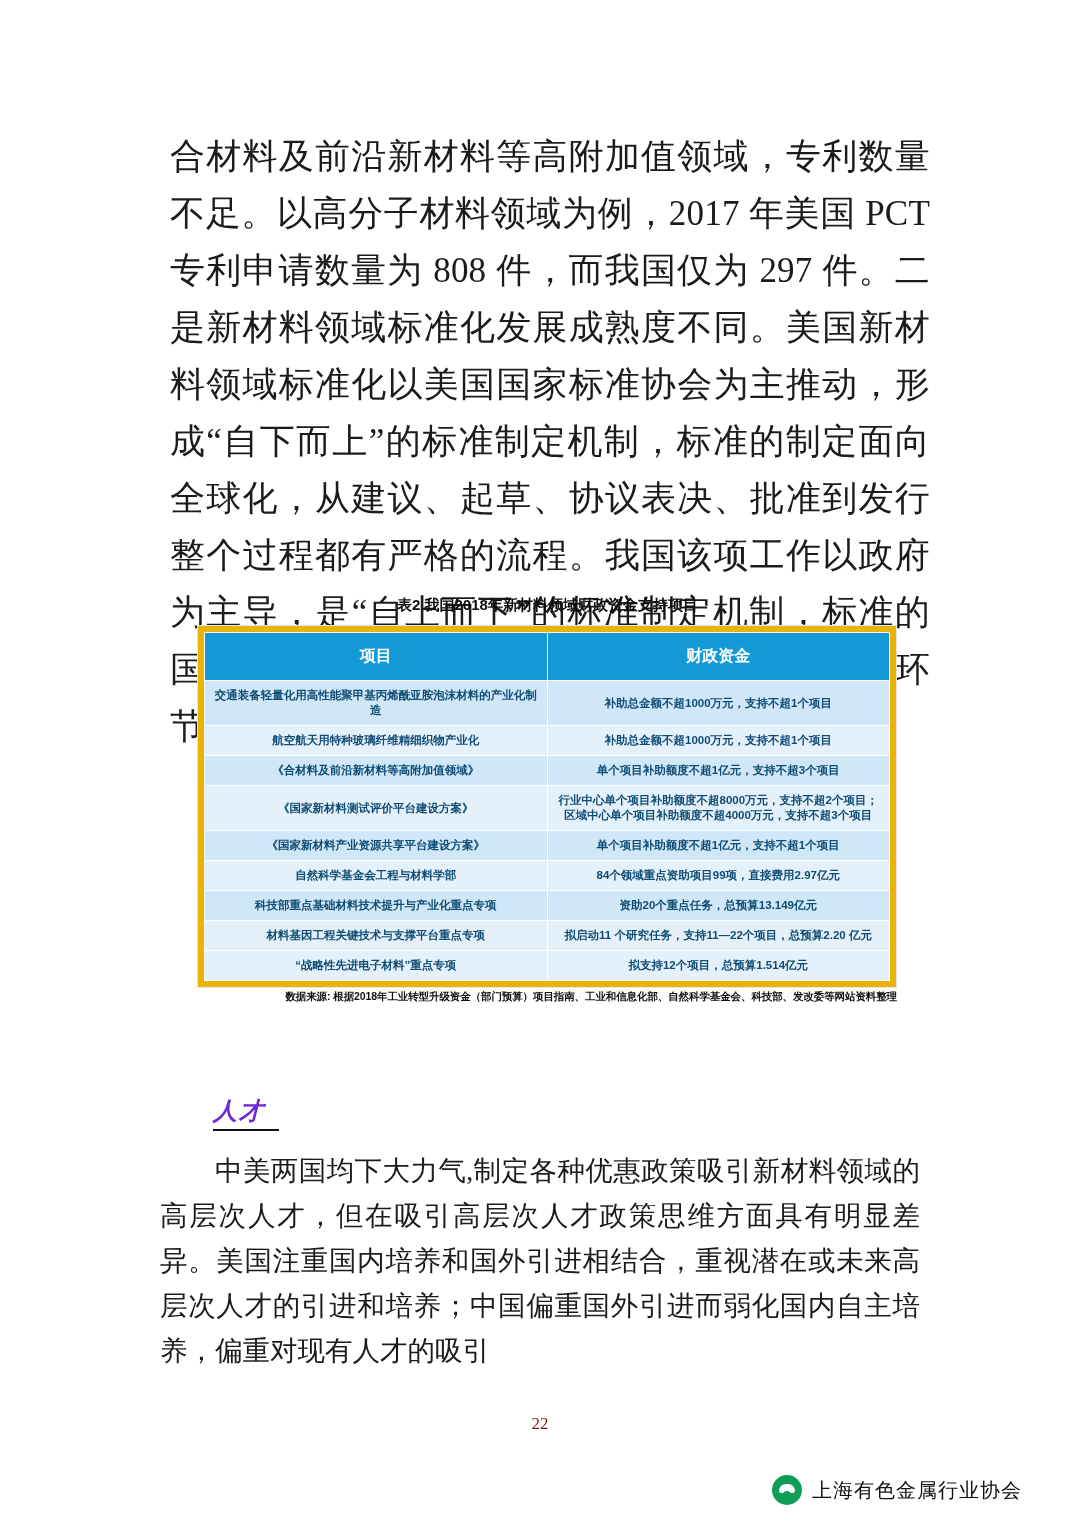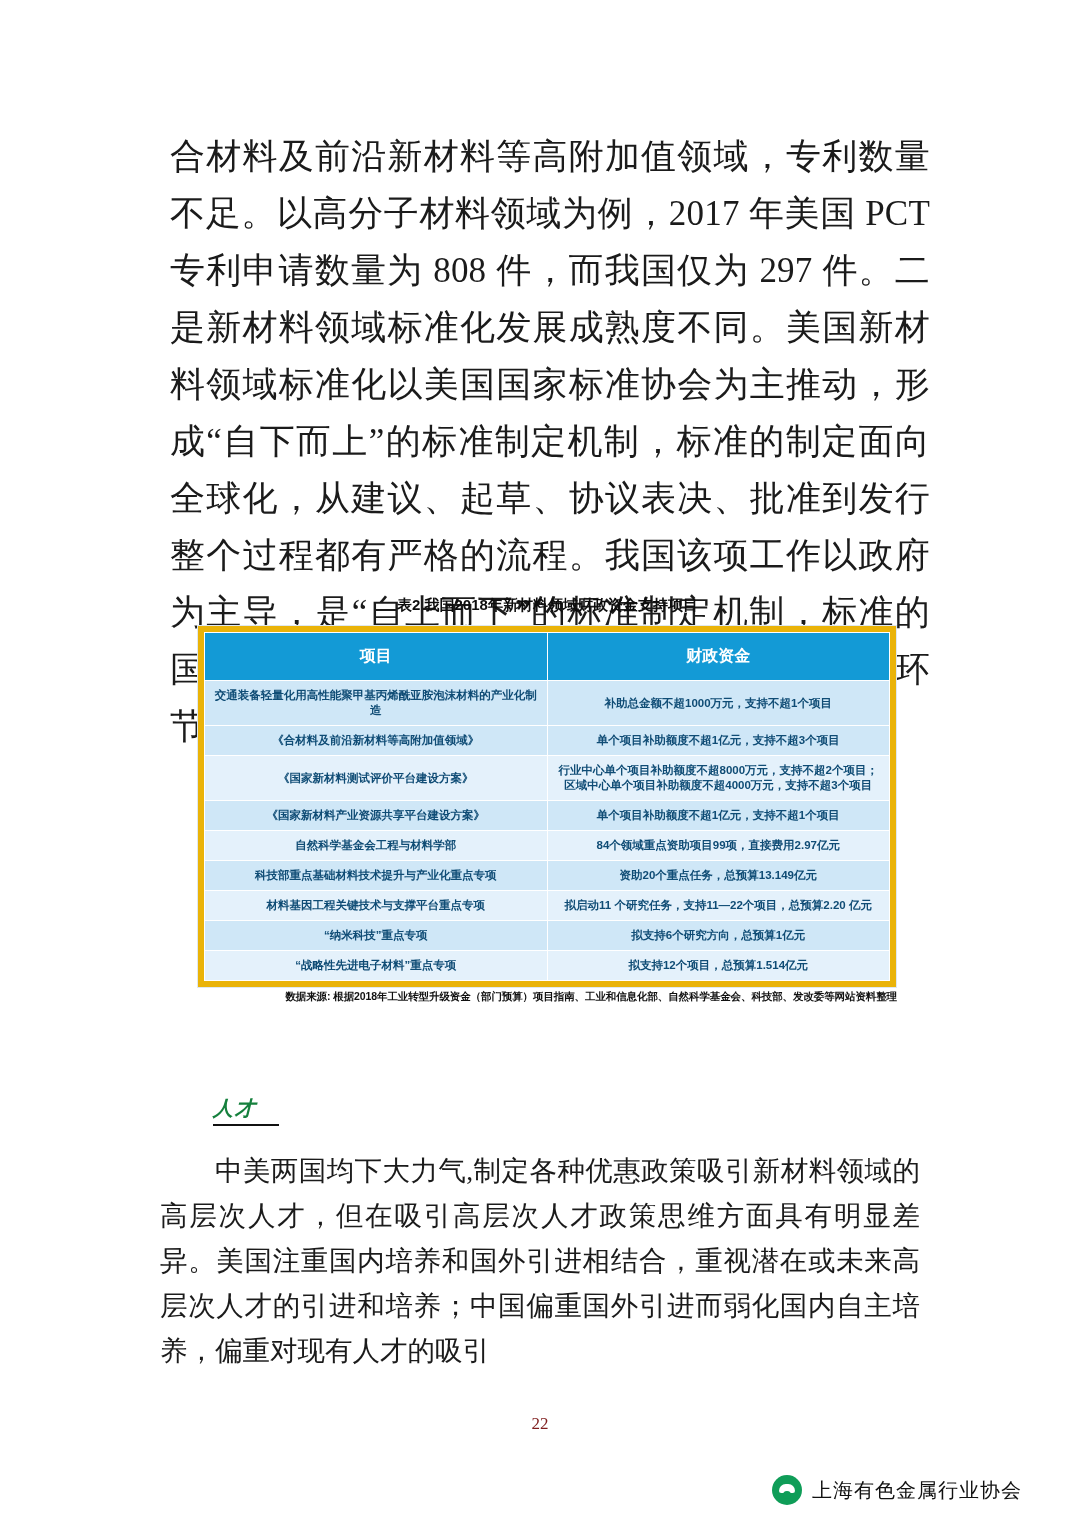--- a/index.html
+++ b/index.html
@@ -96,25 +96,25 @@
     margin-top: 2px;
     text-align: right;
     letter-spacing: -0.1px;
   }
 
   
   .section-head {
     position: absolute;
     left: 213px;
     top: 1095px;
-    font-size: 20px;
+    font-size: 24px;
     font-family: "Liberation Serif", serif;
     font-style: italic;
     font-weight: bold;
-    color: #15803d;
+    color: #6d28d9;
     letter-spacing: 2px;
   }
   .section-head::after {
     content: "";
     display: block;
     width: 66px;
     height: 2px;
     background: #111;
     margin-top: 2px;
   }
@@ -204,20 +204,24 @@
           <tr>
             <th>项目</th>
             <th>财政资金</th>
           </tr>
         </thead>
         <tbody>
           <tr class="even">
             <td>交通装备轻量化用高性能聚甲基丙烯酰亚胺泡沫材料的产业化制造</td>
             <td>补助总金额不超1000万元，支持不超1个项目</td>
           </tr>
+          <tr class="odd">
+            <td>航空航天用特种玻璃纤维精细织物产业化</td>
+            <td>补助总金额不超1000万元，支持不超1个项目</td>
+          </tr>
           <tr class="even">
             <td>《合材料及前沿新材料等高附加值领域》</td>
             <td>单个项目补助额度不超1亿元，支持不超3个项目</td>
           </tr>
           <tr class="odd">
             <td>《国家新材料测试评价平台建设方案》</td>
             <td>行业中心单个项目补助额度不超8000万元，支持不超2个项目；区域中心单个项目补助额度不超4000万元，支持不超3个项目</td>
           </tr>
           <tr class="even">
             <td>《国家新材料产业资源共享平台建设方案》</td>
@@ -227,24 +231,20 @@
             <td>自然科学基金会工程与材料学部</td>
             <td>84个领域重点资助项目99项，直接费用2.97亿元</td>
           </tr>
           <tr class="even">
             <td>科技部重点基础材料技术提升与产业化重点专项</td>
             <td>资助20个重点任务，总预算13.149亿元</td>
           </tr>
           <tr class="odd">
             <td>材料基因工程关键技术与支撑平台重点专项</td>
             <td>拟启动11 个研究任务，支持11—22个项目，总预算2.20 亿元</td>
-          </tr>
-          <tr class="even">
-            <td>“纳米科技”重点专项</td>
-            <td>拟支持6个研究方向，总预算1亿元</td>
           </tr>
           <tr class="odd">
             <td>“战略性先进电子材料”重点专项</td>
             <td>拟支持12个项目，总预算1.514亿元</td>
           </tr>
         </tbody>
       </table>
     </div>
     <div class="source-note">数据来源: 根据2018年工业转型升级资金（部门预算）项目指南、工业和信息化部、自然科学基金会、科技部、发改委等网站资料整理</div>
   </div>

